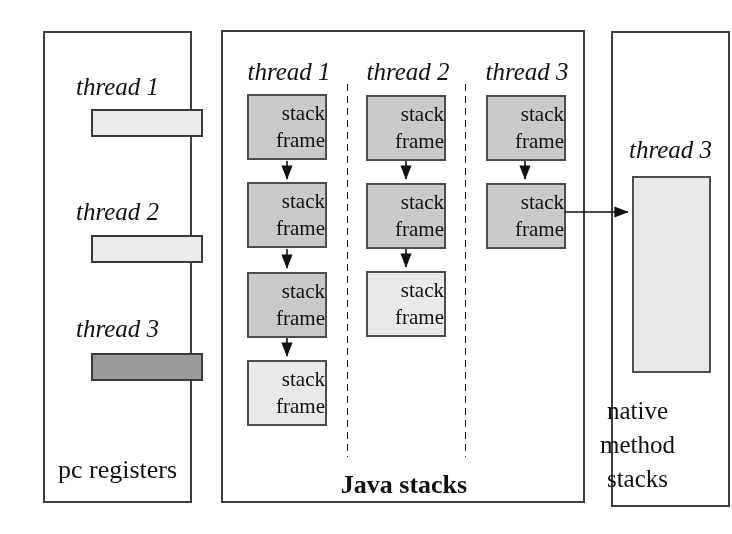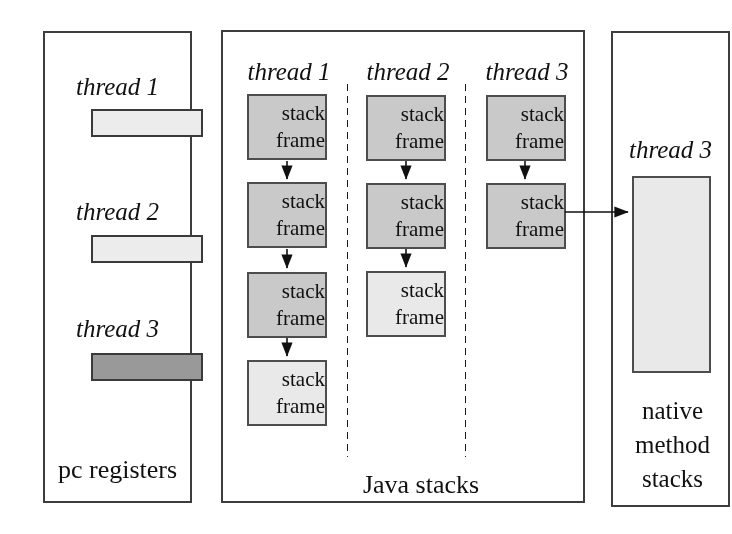--- a/index.html
+++ b/index.html
@@ -58,21 +58,21 @@
     background:repeating-linear-gradient(to bottom,#1a1a1a 0 7px,transparent 7px 12px);
   }
   .native-rect{
     position:absolute;
     left:616px;top:176px;width:79px;height:197px;
     border:2px solid #4d4d4d;
     box-sizing:border-box;
   }
   .native-title{
     position:absolute;
-    left:597px;top:394px;width:119px;
+    left:562px;top:394px;width:119px;
     font-size:25px;line-height:34px;
     text-align:center;
   }
   svg.overlay{position:absolute;left:0;top:0;pointer-events:none;}
 </style>
 </head>
 <body>
 
 <div class="canvas">
 
@@ -101,21 +101,21 @@
 
     <div class="thread-label" style="left:125px;top:25px;width:120px;">thread 2</div>
     <div class="frame" style="left: 143px; top: 63px; background-color: rgb(201, 201, 201);">stack frame</div>
     <div class="frame" style="left: 143px; top: 151px; background-color: rgb(201, 201, 201);">stack frame</div>
     <div class="frame" style="left: 143px; top: 239px; background-color: rgb(233, 233, 233);">stack frame</div>
 
     <div class="thread-label" style="left:244px;top:25px;width:120px;">thread 3</div>
     <div class="frame" style="left: 263px; top: 63px; background-color: rgb(201, 201, 201);">stack frame</div>
     <div class="frame" style="left: 263px; top: 151px; background-color: rgb(201, 201, 201);">stack frame</div>
 
-    <div class="box-title" style="left:18px;top:438px;width:360px;">Java stacks</div>
+    <div class="box-title" style="left:1px;top:438px;width:360px;font-weight:bold;">Java stacks</div>
   </div>
 
   <div class="box box-right"></div>
   <div class="thread-label" style="left:595px;top:135px;width:119px;">thread 3</div>
   <div class="native-rect" style="background-color: rgb(233, 233, 233);"></div>
   <div class="native-title">native method stacks</div>
 
   <svg class="overlay" width="732" height="534" viewBox="0 0 732 534">
     <defs>
       <marker id="ah" markerWidth="10" markerHeight="8" refX="8.5" refY="3.5" orient="auto">

